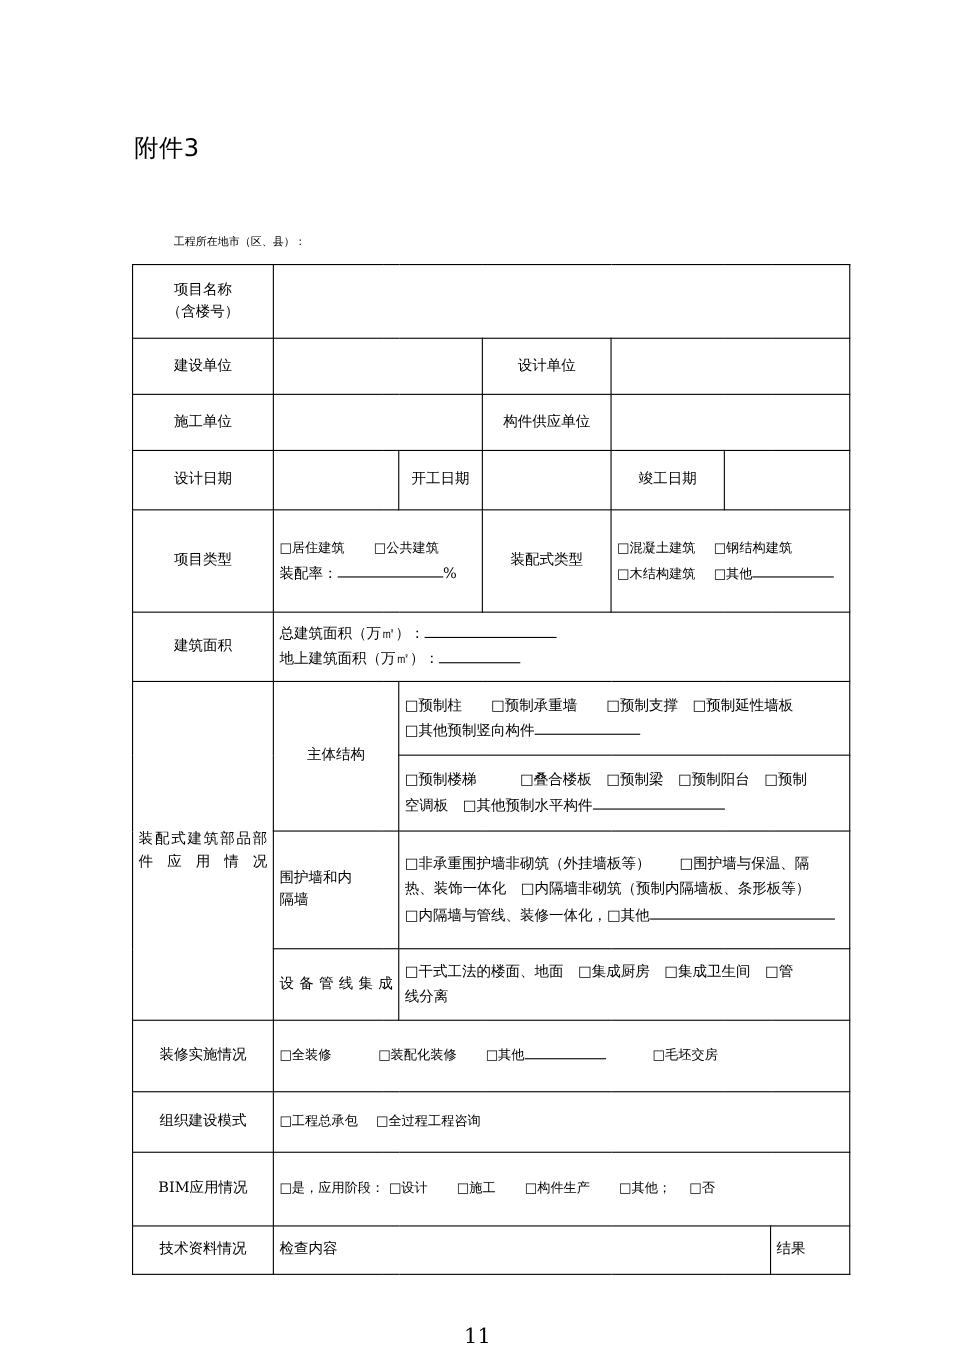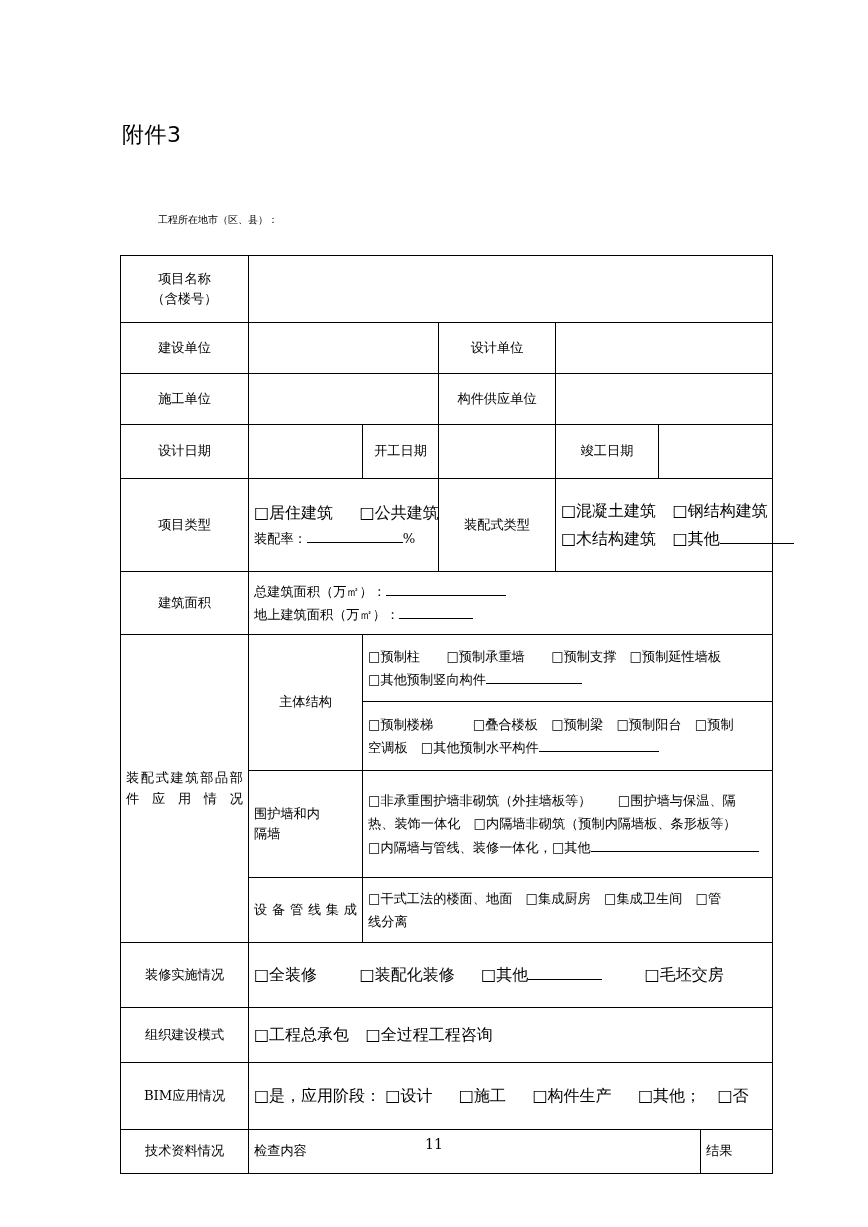--- a/index.html
+++ b/index.html
@@ -56,21 +56,20 @@
   
   table.form {
     position: absolute;
     left: 120px;
     top: 240px;
     width: 652px;
     border-collapse: collapse;
     table-layout: fixed;
     font-size: 13.2px;
     line-height: 1.55;
-    margin-top: 15px;
   }
   table.form td {
     border: 1px solid #000000;
     padding: 3px 5px;
     vertical-align: middle;
     word-break: break-all;
   }
 
   .lbl {
     text-align: center;
@@ -120,36 +119,36 @@
     border-bottom: 1px solid #000000;
     vertical-align: baseline;
   }
   .bl-md  { width: 74px; }
   .bl-lg  { width: 96px; }
   .bl-xl  { width: 120px; }
   .bl-xxl { width: 168px; }
 
   .box {
     font-family: "DejaVu Sans", "Liberation Sans", sans-serif;
-    font-size: 16px;
+    font-size: 12px;
   }
   .gap-s { display: inline-block; width: 8px; }
   .gap-m { display: inline-block; width: 18px; }
   .gap-l { display: inline-block; width: 34px; }
   .gap-xl { display: inline-block; width: 58px; }
 
   .nowrap { white-space: nowrap; }
 
   .page-number {
     position: absolute;
     left: 0;
     right: 0;
-    top: 1136px;
+    top: 1204px;
     text-align: center;
-    font-size: 14px;
+    font-size: 19px;
     font-family: "DejaVu Serif", "Liberation Serif", serif;
   }
 </style>
 </head>
 <body>
 
 <div class="page">
 
   <div class="attach-label">附件3</div>
 

